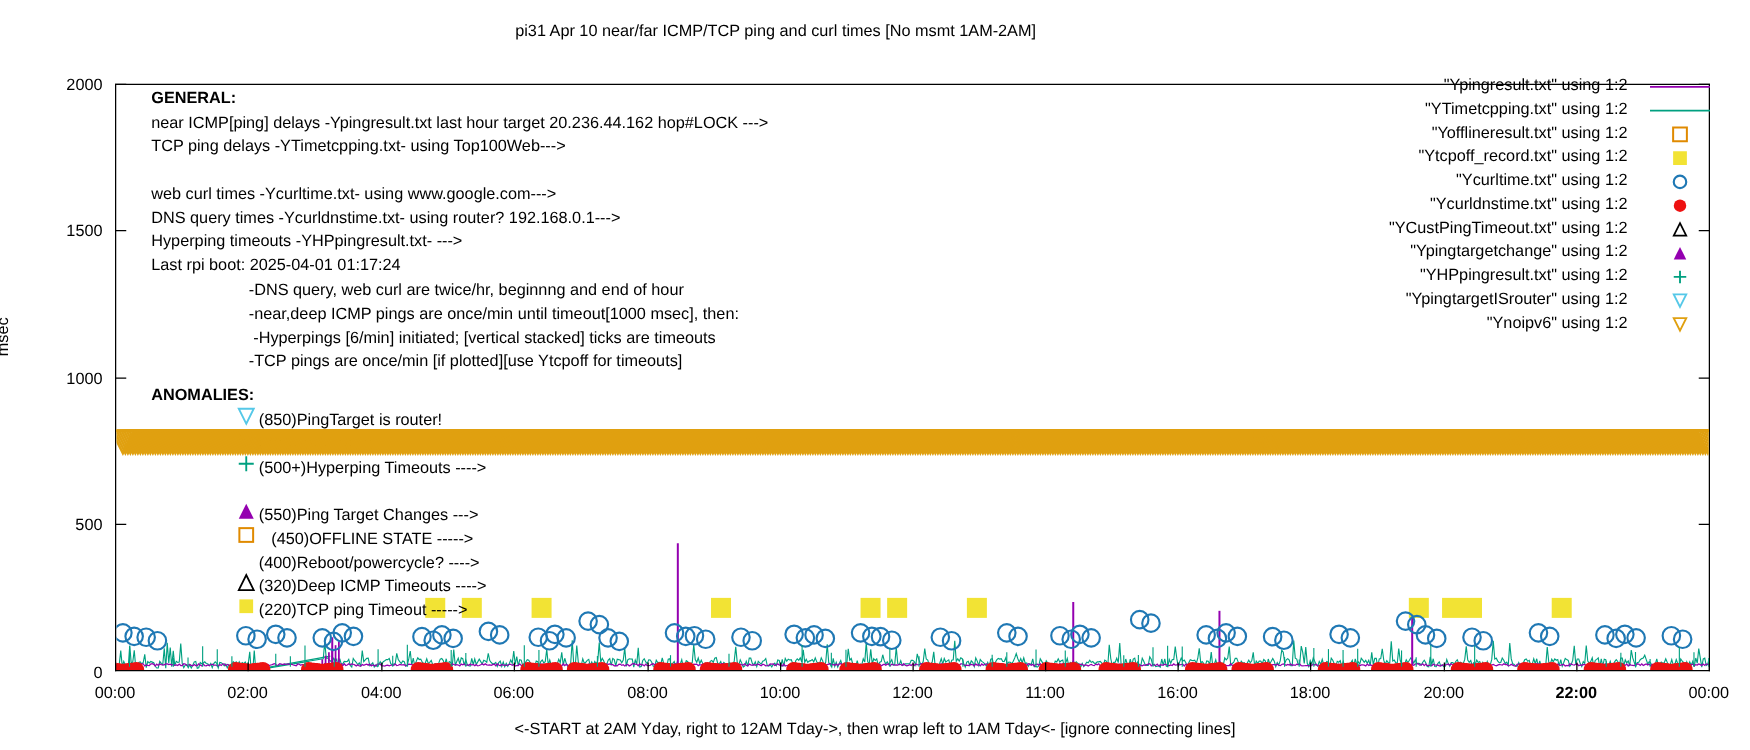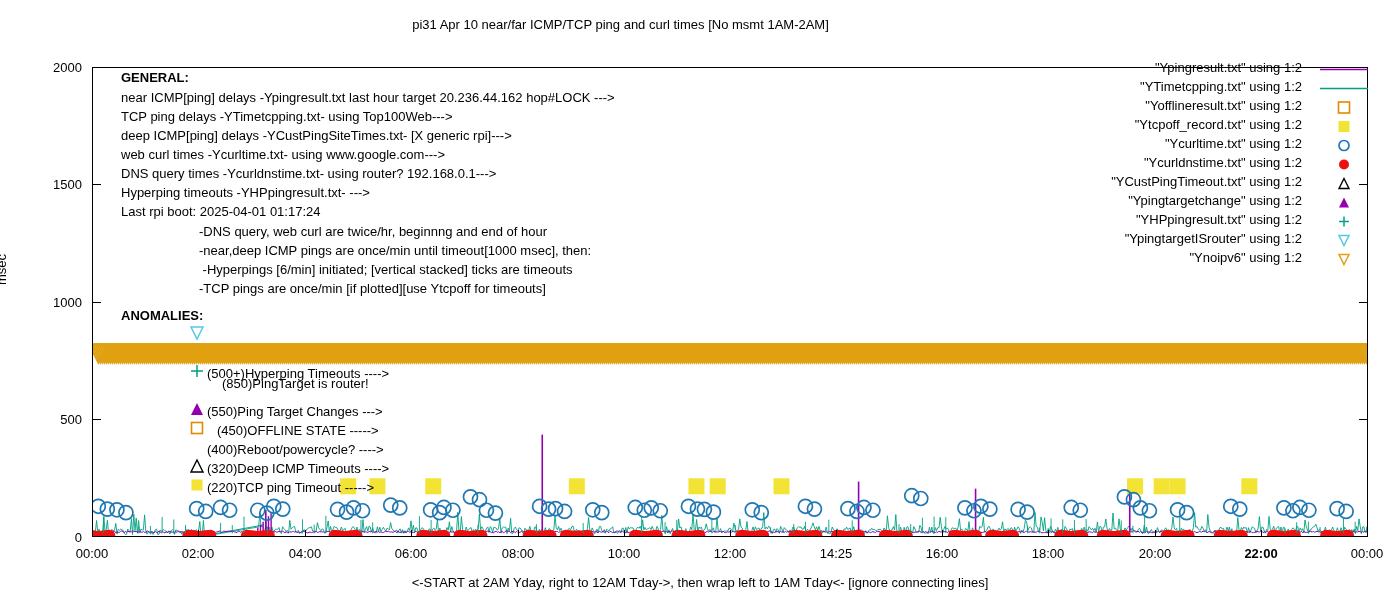--- a/index.html
+++ b/index.html
@@ -1144,32 +1144,31 @@
         <line x1="1215.3899999999992" y1="465.3" x2="1215.3899999999992" y2="453.5427662093857" stroke="#00a080" stroke-width="0.9"></line>
         <line x1="1227.086666666666" y1="465.3" x2="1227.086666666666" y2="459.153241027963" stroke="#00a080" stroke-width="0.9"></line>
         <line x1="1250.4799999999989" y1="465.3" x2="1250.4799999999989" y2="449.67713891951234" stroke="#00a080" stroke-width="0.9"></line>
         <line x1="1262.1766666666656" y1="465.3" x2="1262.1766666666656" y2="453.81150752809435" stroke="#00a080" stroke-width="0.9"></line>
         <line x1="1273.8733333333323" y1="465.3" x2="1273.8733333333323" y2="458.4846830745622" stroke="#00a080" stroke-width="0.9"></line>
       </svg>
 
     <div class="ann bold" style="left:28px; top:0px;">GENERAL:</div>
     <div class="ann" style="left:28px; top:20px;">near ICMP[ping] delays -Ypingresult.txt last hour target 20.236.44.162 hop#LOCK ---&gt;</div>
     <div class="ann" style="left:28px; top:39px;">TCP ping delays -YTimetcpping.txt- using Top100Web---&gt;</div>
-    <div class="ann" style="left:28px; top:58px;">deep ICMP[ping] delays -YCustPingSiteTimes.txt- [X generic rpi]---&gt;</div>
     <div class="ann" style="left:28px; top:77px;">web curl times -Ycurltime.txt- using www.google.com---&gt;</div>
     <div class="ann" style="left:28px; top:96px;">DNS query times -Ycurldnstime.txt- using router? 192.168.0.1---&gt;</div>
     <div class="ann" style="left:28px; top:115px;">Hyperping timeouts -YHPpingresult.txt- ---&gt;</div>
     <div class="ann" style="left:28px; top:134px;">Last rpi boot: 2025-04-01 01:17:24</div>
     <div class="ann" style="left:106px; top:154px;">-DNS query, web curl are twice/hr, beginnng and end of hour</div>
     <div class="ann" style="left:106px; top:173px;">-near,deep ICMP pings are once/min until timeout[1000 msec], then:</div>
     <div class="ann" style="left:106px; top:192px;"> -Hyperpings [6/min] initiated; [vertical stacked] ticks are timeouts</div>
     <div class="ann" style="left:106px; top:211px;">-TCP pings are once/min [if plotted][use Ytcpoff for timeouts]</div>
 
     <div class="ann bold" style="left:28px; top:238px;">ANOMALIES:</div>
-    <div class="ann" style="left:129px; top:258px;margin-top:48px;">(850)PingTarget is router!</div>
+    <div class="ann" style="left:114px; top:258px;">(850)PingTarget is router!</div>
     <div class="ann" style="left:114px; top:277px;">(725)ipv6 failure!</div>
     <div class="ann" style="left:114px; top:296px;">(500+)Hyperping Timeouts ----&gt;</div>
     <div class="ann" style="left:114px; top:334px;">(550)Ping Target Changes ---&gt;</div>
     <div class="ann" style="left:124px; top:353px;">(450)OFFLINE STATE -----&gt;</div>
     <div class="ann" style="left:114px; top:372px;">(400)Reboot/powercycle? ----&gt;</div>
     <div class="ann" style="left:114px; top:391px;">(320)Deep ICMP Timeouts ----&gt;</div>
     <div class="ann" style="left:114px; top:410px;">(220)TCP ping Timeout -----&gt;</div>
 
     <svg id="annmarkers" width="1276" height="470" viewBox="0 0 1276 470" style="position:absolute;left:0;top:0;pointer-events:none">
         <g>
@@ -1849,21 +1848,21 @@
   <div class="xtickmark" style="left:1261px; top:530px;"></div>
   <div class="xtickmark" style="left:1367px; top:530px;"></div>
 
   <div class="xtick" style="left:92px;   top:546px;">00:00</div>
   <div class="xtick" style="left:198px;  top:546px;">02:00</div>
   <div class="xtick" style="left:305px;  top:546px;">04:00</div>
   <div class="xtick" style="left:411px;  top:546px;">06:00</div>
   <div class="xtick" style="left:518px;  top:546px;">08:00</div>
   <div class="xtick" style="left:624px;  top:546px;">10:00</div>
   <div class="xtick" style="left:730px;  top:546px;">12:00</div>
-  <div class="xtick" style="left:836px;  top:546px;">14:25</div>
+  <div class="xtick" style="left:836px;  top:546px;">11:00</div>
   <div class="xtick" style="left:942px;  top:546px;">16:00</div>
   <div class="xtick" style="left:1048px; top:546px;">18:00</div>
   <div class="xtick" style="left:1155px; top:546px;">20:00</div>
   <div class="xtick" style="left:1261px; top:546px;font-weight:bold;">22:00</div>
   <div class="xtick" style="left:1367px; top:546px;">00:00</div>
 
   <div class="xaxis-caption">&lt;-START at 2AM Yday, right to 12AM Tday-&gt;, then wrap left to 1AM Tday&lt;- [ignore connecting lines]</div>
 
   <div id="legend">
       <div class="leg-row">

